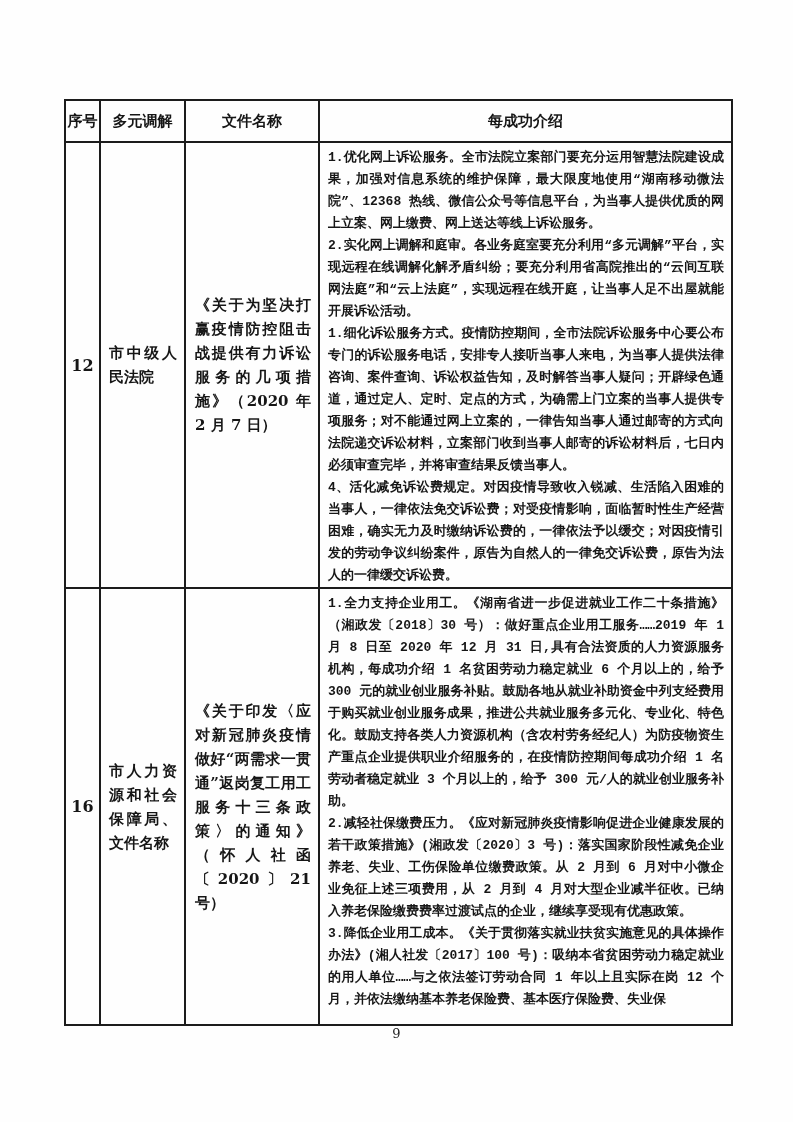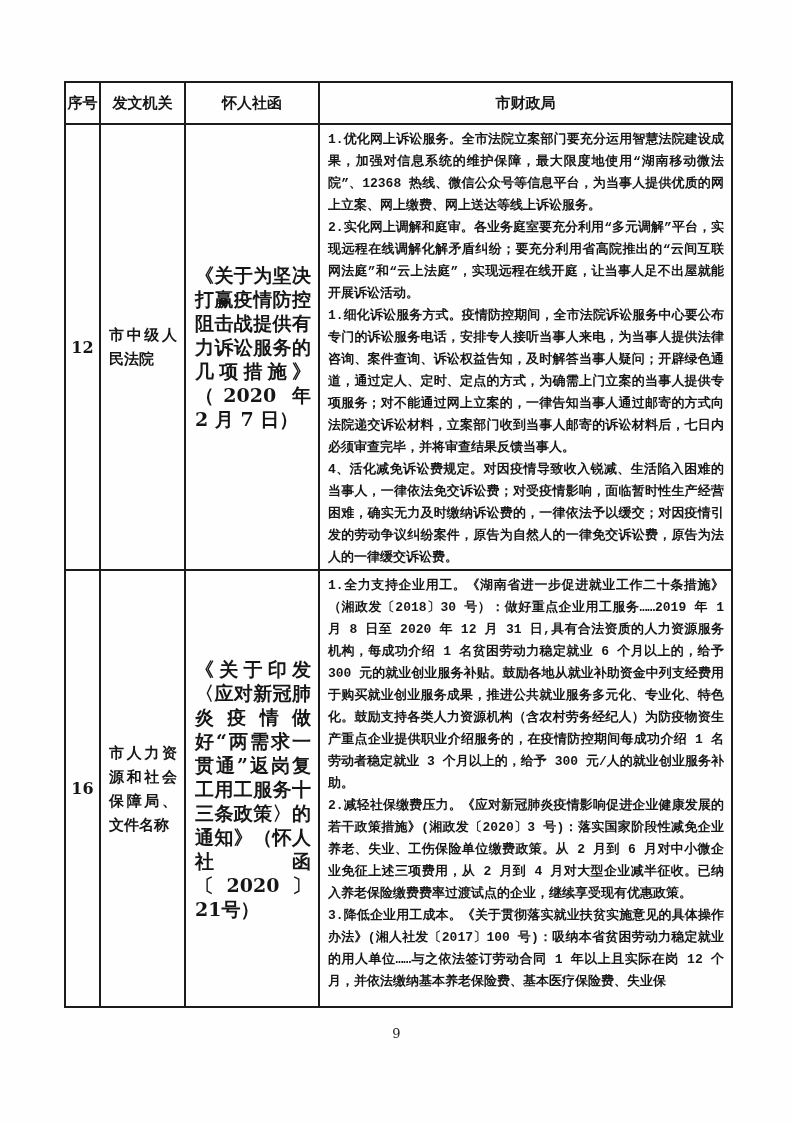--- a/index.html
+++ b/index.html
@@ -12,21 +12,21 @@
   .page {
     position: relative;
     width: 793px;
     height: 1122px;
     background: #fefefe;
     overflow: hidden;
   }
   table.doc-table {
     position: absolute;
     left: 64px;
-    top: 81px;
+    top: 99px;
     width: 667px;
     border-collapse: collapse;
     table-layout: fixed;
   }
   .doc-table th, .doc-table td {
     border: 2px solid #1c1c1c;
     font-weight: 700;
     box-sizing: border-box;
     overflow: hidden;
   }
@@ -49,21 +49,21 @@
     vertical-align: middle;
     font-size: 15px;
     line-height: 24px;
     padding: 4px 7px 4px 8px;
     text-align: justify;
     text-justify: inter-character;
     margin-left: 43px;
   }
   td.c-title {
     vertical-align: middle;
-    font-size: 19px;
+    font-size: 15px;
     line-height: 24px;
     padding: 4px 7px 4px 9px;
     text-align: justify;
     text-justify: inter-character;
   }
   td.c-content {
     vertical-align: top;
     font-size: 13px;
     line-height: 22px;
     padding: 4px 7px 0 8px;
@@ -90,23 +90,23 @@
   <table class="doc-table">
     <colgroup>
       <col style="width:35px">
       <col style="width:85px">
       <col style="width:134px">
       <col style="width:413px">
     </colgroup>
     <thead>
       <tr class="header-row">
         <th>序号</th>
-        <th>发文机关</th>
-        <th>怀人社函</th>
-        <th>市财政局</th>
+        <th>多元调解</th>
+        <th>文件名称</th>
+        <th>每成功介绍</th>
       </tr>
     </thead>
     <tbody>
       <tr class="body-row-1">
         <td class="c-index">12</td>
         <td class="c-agency">市中级人民法院</td>
         <td class="c-title">《关于为坚决打赢疫情防控阻击战提供有力诉讼服务的几项措施》（2020 年 2 月 7 日）</td>
         <td class="c-content">
           <p>1.优化网上诉讼服务。全市法院立案部门要充分运用智慧法院建设成果，加强对信息系统的维护保障，最大限度地使用“湖南移动微法院”、12368 热线、微信公众号等信息平台，为当事人提供优质的网上立案、网上缴费、网上送达等线上诉讼服务。</p>
           <p>2.实化网上调解和庭审。各业务庭室要充分利用“多元调解”平台，实现远程在线调解化解矛盾纠纷；要充分利用省高院推出的“云间互联网法庭”和“云上法庭”，实现远程在线开庭，让当事人足不出屋就能开展诉讼活动。</p>

